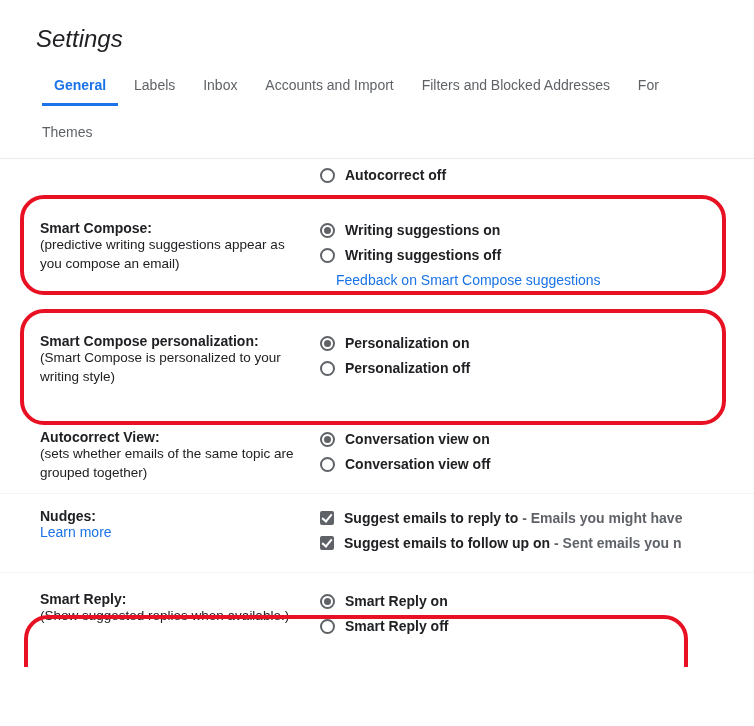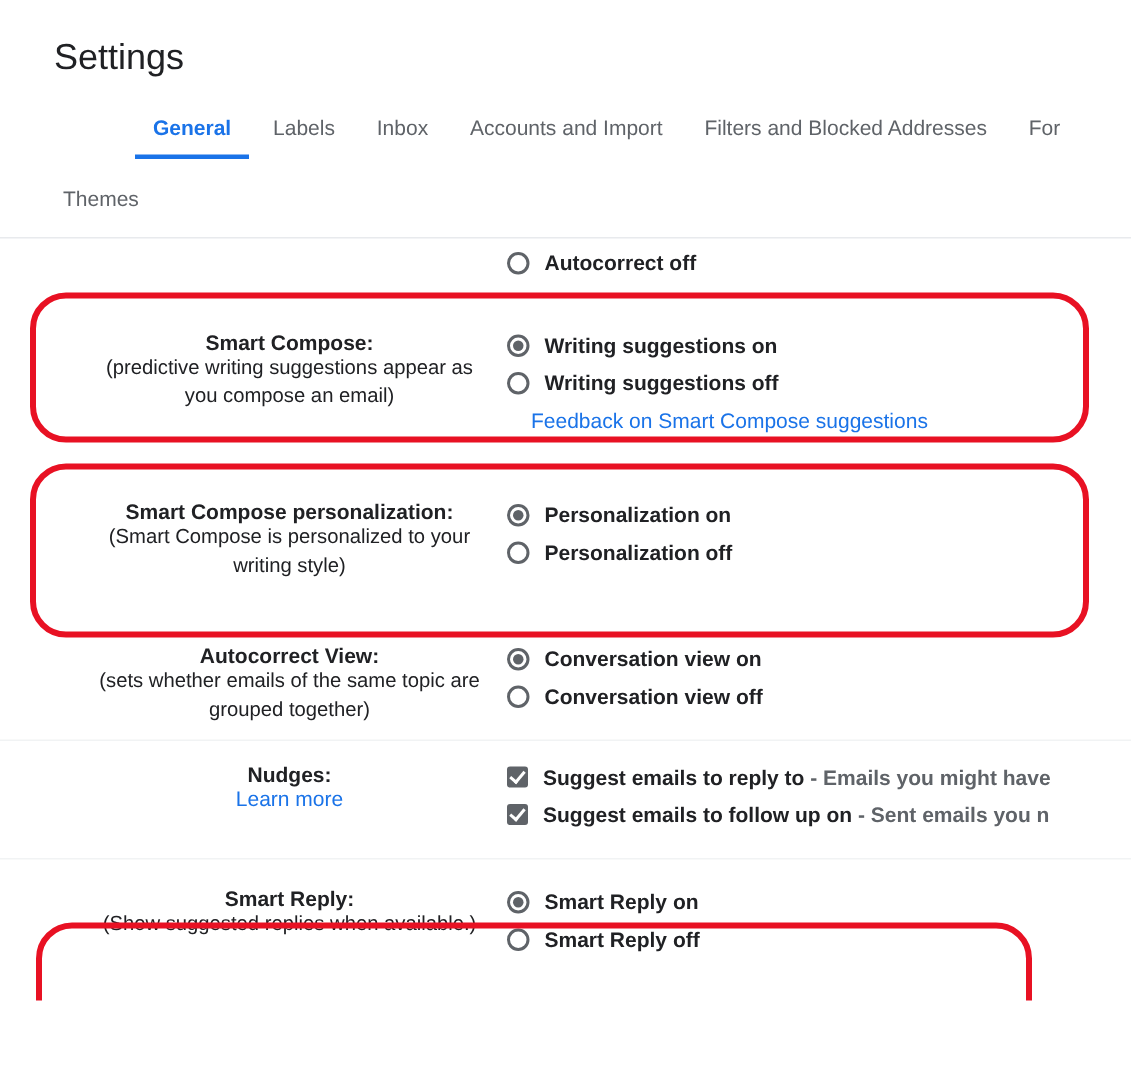--- a/index.html
+++ b/index.html
@@ -10,26 +10,26 @@
     color: #202124;
     background: #fff;
     width: 754px;
     overflow: hidden;
   }
   .page-title {
     font-size: 24px;
     font-weight: 400;
     padding: 25px 0 18px 36px;
     color: #202124;
+    font-style: italic;
   }
   .tabs {
     padding-left: 42px;
     white-space: nowrap;
     overflow: hidden;
-    margin-left: 48px;
   }
   .tab {
     display: inline-block;
     padding: 6px 12px 10px 12px;
     font-size: 14px;
     color: #5f6368;
     cursor: pointer;
     font-weight: 500;
   }
   .tab.active {
@@ -50,33 +50,31 @@
     font-weight: 500;
     cursor: pointer;
   }
   .divider {
     border-top: 1px solid #e8eaed;
     margin-top: 4px;
   }
   .settings-body {
     position: relative;
     padding: 0;
-    text-align: center;
   }
   .row {
     display: flex;
     align-items: flex-start;
     padding: 10px 0 10px 40px;
     position: relative;
   }
   .label-col {
     width: 280px;
     flex: 0 0 280px;
     padding-right: 10px;
-    margin-left: 18px;
   }
   .label-title {
     font-weight: 700;
     font-size: 14px;
   }
   .label-sub {
     font-size: 13.5px;
     color: #202124;
     line-height: 1.4;
   }

